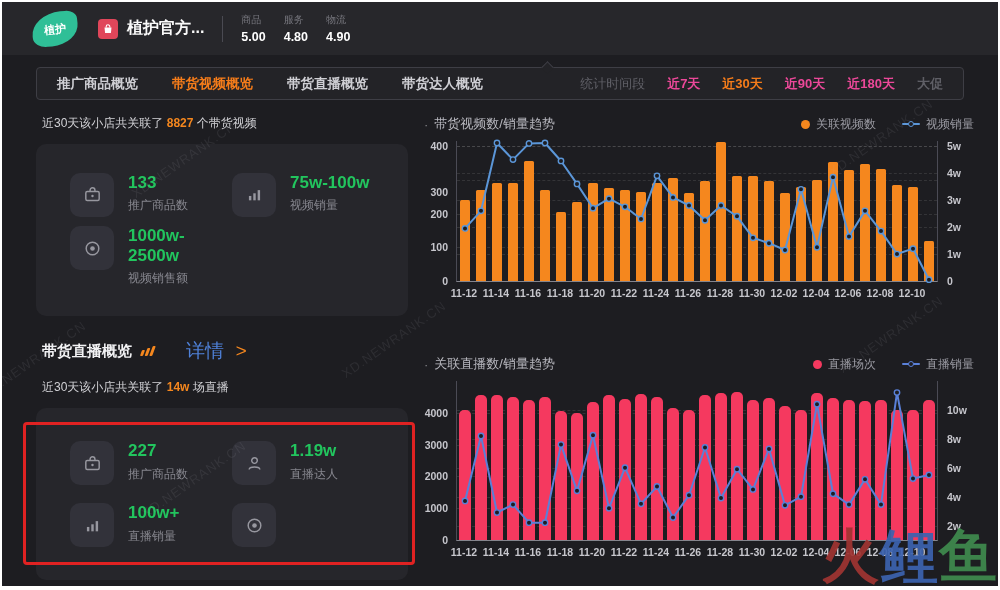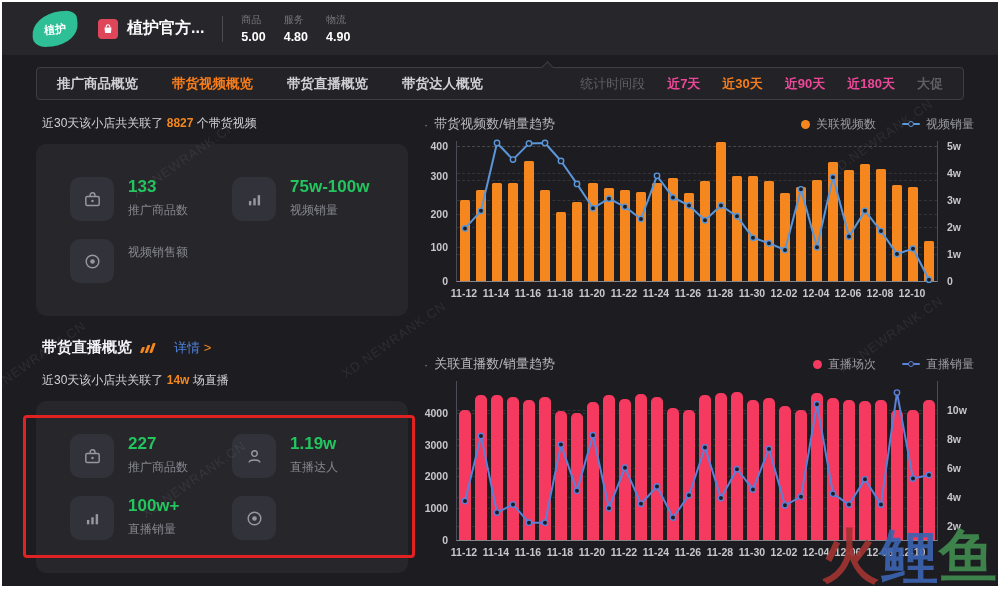--- a/index.html
+++ b/index.html
@@ -53,21 +53,21 @@
   .cval{font-size:17px;font-weight:bold;color:#22c55e;line-height:1.15;}
   .clab{font-size:12px;color:#86868e;margin-top:5px;}
   .red-box{position:absolute;left:-13px;right:-7px;top:14px;bottom:15px;
            border:3px solid #e02222;border-radius:4px;pointer-events:none;z-index:5;}
 
   .sec-head{margin:22px 0 0 6px;display:flex;align-items:center;}
   .sec-title{font-size:15px;font-weight:bold;color:#f2f2f4;}
   .hot-icon{display:flex;gap:2px;margin-left:9px;align-items:flex-end;}
   .hot-icon i{width:3px;background:#f5871e;transform:skewX(-20deg);border-radius:1px;}
   .hot-icon i:nth-child(1){height:6px;}.hot-icon i:nth-child(2){height:8px;}.hot-icon i:nth-child(3){height:10px;}
-  .detail{font-size:13px;color:#4f81d8;margin-left:20px;cursor:pointer;}
+  .detail{font-size:19px;color:#4f81d8;margin-left:32px;cursor:pointer;font-family:Liberation Mono, monospace;}
   .detail .arr{color:#f5871e;}
 
   
   .chart-head{display:flex;align-items:center;margin:15px 4px 8px 2px;font-size:13px;color:#b9b9c0;}
   .chart-head.mt2{margin-top:15px;}
   .head-spacer{height:24px;}
   .bullet{color:#84848a;margin-right:6px;}
   .legend{margin-left:auto;display:flex;gap:26px;align-items:center;font-size:12px;color:#9a9aa2;}
   .lg{display:flex;align-items:center;gap:6px;cursor:pointer;}
   .chart{display:grid;grid-template-columns:34px 1fr 40px;}
@@ -181,20 +181,21 @@
           </div>
         </div>
         <div class="cell">
           <div class="cicon">
             <svg width="17" height="17" viewBox="0 0 14 14">
                 <circle cx="7" cy="7" r="5.2" fill="none" stroke="#97979f" stroke-width="1.2"></circle>
                 <circle cx="7" cy="7" r="1.9" fill="#97979f"></circle>
               </svg>
           </div>
           <div>
+            <div class="cval">1000w-2500w</div>
             <div class="clab">视频销售额</div>
           </div>
         </div>
       </div>
     </div>
     <div class="col-right">
       <div class="chart-head">
         <span class="bullet">·</span>
         <span>带货视频数/销量趋势</span>
         <div class="legend">
@@ -208,21 +209,21 @@
               </span>
               <span>视频销量</span>
             </span>
           </div>
       </div>
       <div class="chart" data-chart="0">
         <div class="ygut l">
             <span style="top: 140px;">0</span>
             <span style="top: 106.265px;">100</span>
             <span style="top: 72.5301px;">200</span>
-            <span style="top: 35px;">300</span>
+            <span style="top: 51px;">300</span>
             <span style="top: 5.06024px;">400</span>
           </div>
         <div class="plot">
             <div class="gl" style="top: 106.265px;"></div>
             <div class="gl" style="top: 72.5301px;"></div>
             <div class="gl" style="top: 38.7952px;"></div>
             <div class="gl" style="top: 5.06024px;"></div>
             <div class="gl" style="top: 113.025px;"></div>
             <div class="gl" style="top: 86.0501px;"></div>
             <div class="gl" style="top: 59.0751px;"></div>

